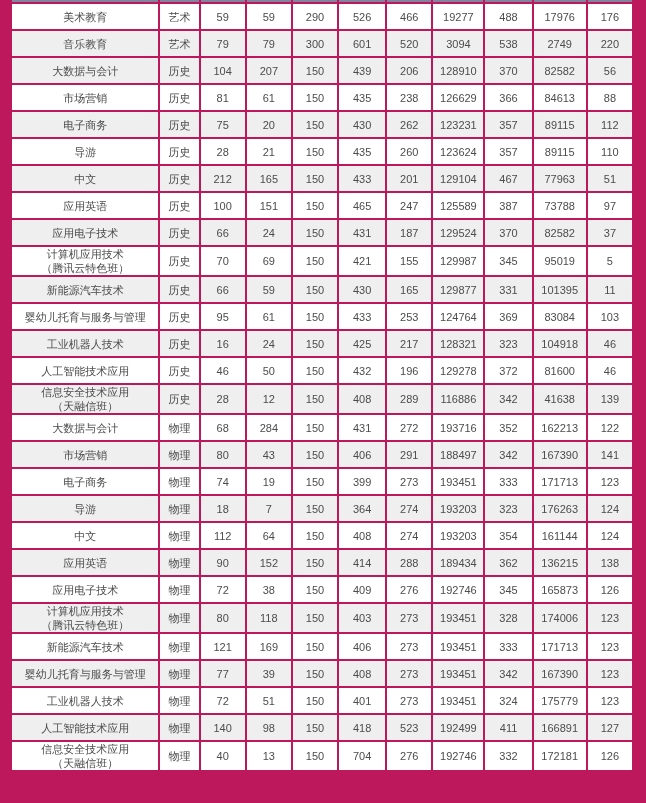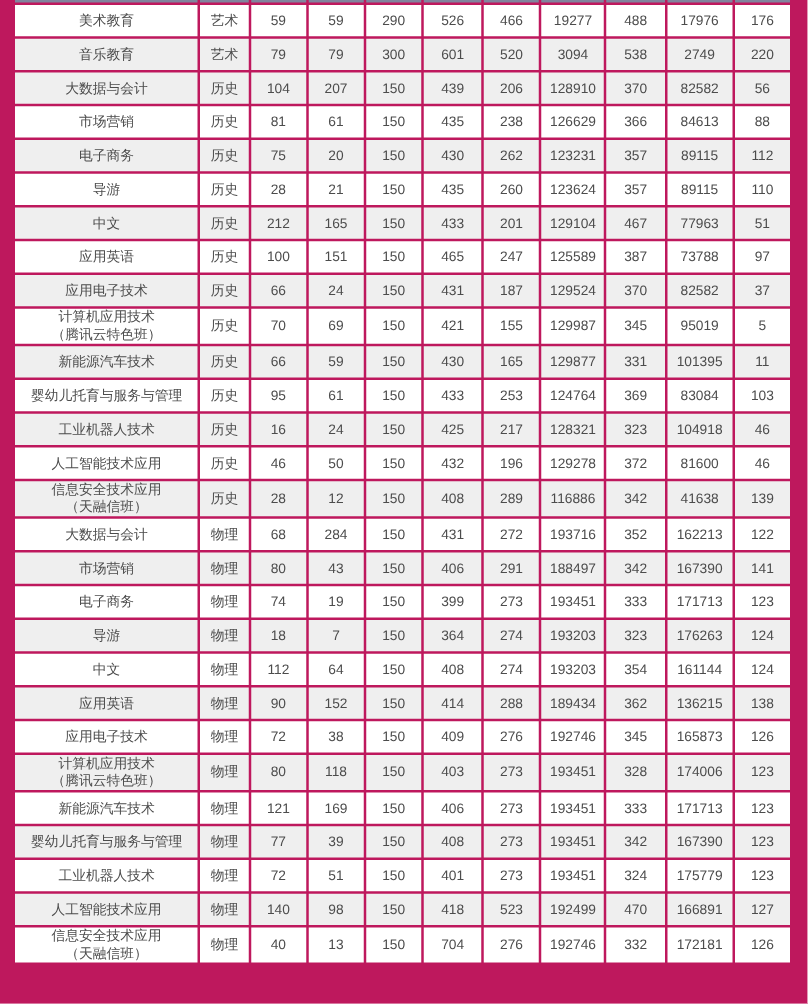--- a/index.html
+++ b/index.html
@@ -414,21 +414,21 @@
   </tr>
         <tr class="stripe">
     <td class="major-cell">人工智能技术应用</td>
     <td class="category-cell">物理</td>
     <td class="value-cell">140</td>
     <td class="value-cell">98</td>
     <td class="value-cell">150</td>
     <td class="value-cell">418</td>
     <td class="value-cell">523</td>
     <td class="value-cell">192499</td>
-    <td class="value-cell">470</td>
+    <td class="value-cell">411</td>
     <td class="value-cell">166891</td>
     <td class="value-cell">127</td>
   </tr>
         <tr>
     <td class="major-cell">信息安全技术应用
 （天融信班）</td>
     <td class="category-cell">物理</td>
     <td class="value-cell">40</td>
     <td class="value-cell">13</td>
     <td class="value-cell">150</td>

